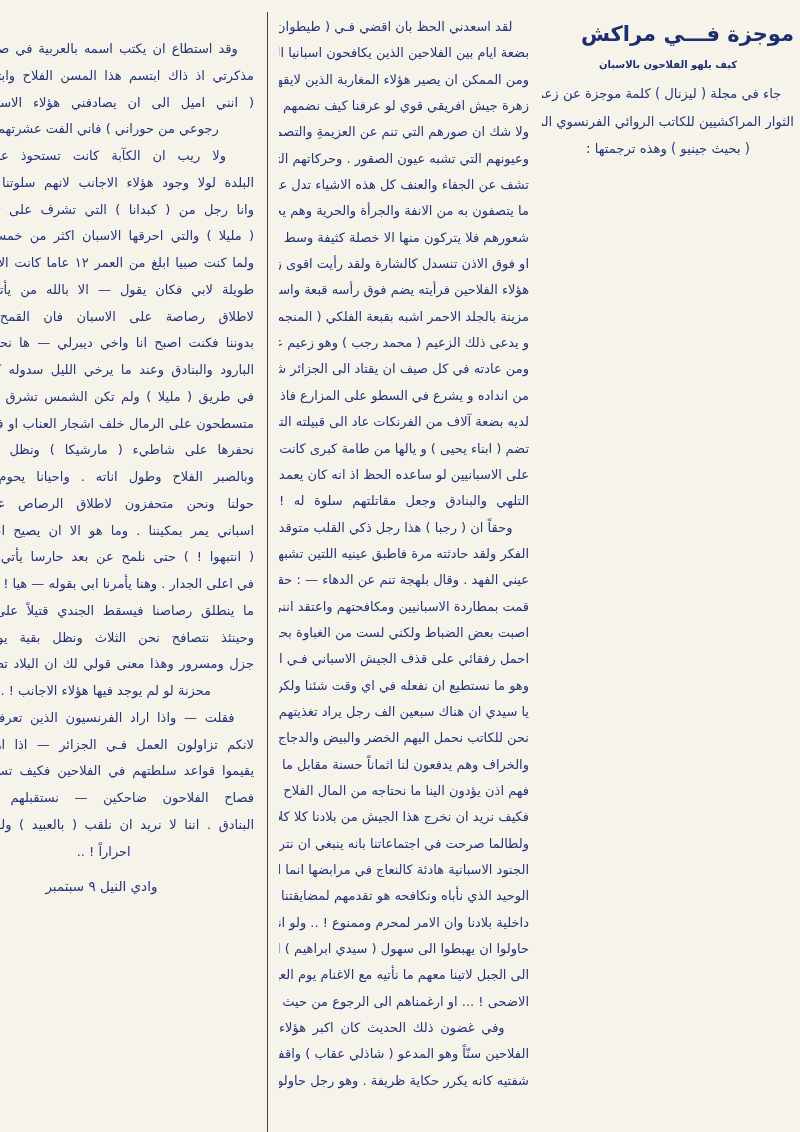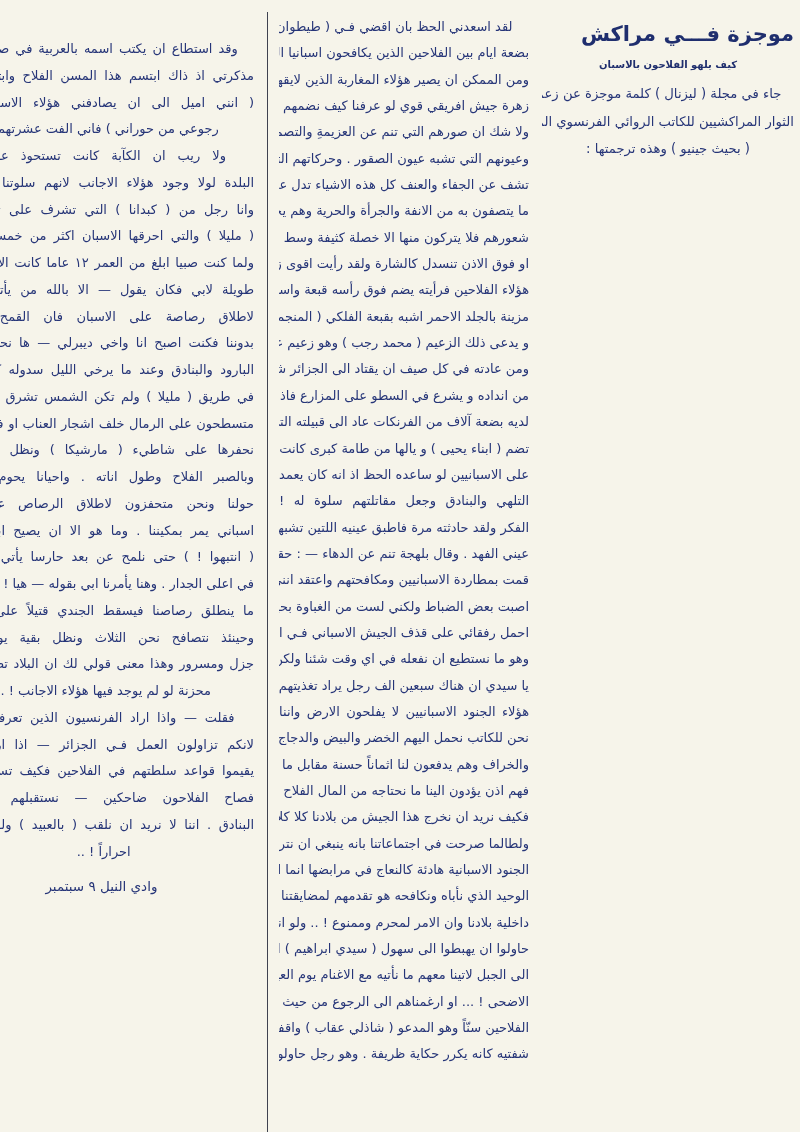--- a/index.html
+++ b/index.html
@@ -113,39 +113,40 @@
         <div class="line">او فوق الاذن تنسدل كالشارة ولقد رأيت اقوى زعماء</div>
         <div class="line">هؤلاء الفلاحين فرأيته يضم فوق رأسه قبعة واسعةِ</div>
         <div class="line">مزينة بالجلد الاحمر اشبه بقبعة الفلكي ( المنجم )</div>
         <div class="line">و يدعى ذلك الزعيم ( محمد رجب ) وهو زعيم عصابات</div>
         <div class="line">ومن عادته في كل صيف ان يقتاد الى الجزائر شرذمة</div>
         <div class="line">من انداده و يشرع في السطو على المزارع فاذا ما توفرت</div>
         <div class="line">لديه بضعة آلاف من الفرنكات عاد الى قبيلته التي</div>
         <div class="line">تضم ( ابناء يحيى ) و يالها من طامة كبرى كانت تنقض</div>
         <div class="line">على الاسبانيين لو ساعده الحظ اذ انه كان يعمد الى</div>
         <div class="line">التلهي والبنادق وجعل مقاتلتهم سلوة له !</div>
+        <div class="line">&nbsp;&nbsp;&nbsp;&nbsp;وحقاً ان ( رجبا ) هذا رجل ذكي القلب متوقد</div>
         <div class="line">الفكر ولقد حادثته مرة فاطبق عينيه اللتين تشبهان</div>
         <div class="line">عيني الفهد . وقال بلهجة تنم عن الدهاء — : حقا لقد</div>
         <div class="line">قمت بمطاردة الاسبانيين ومكافحتهم واعتقد انني</div>
         <div class="line">اصبت بعض الضباط ولكني لست من الغباوة بحيث</div>
         <div class="line">احمل رفقائي على قذف الجيش الاسباني فـي البحر</div>
         <div class="line">وهو ما نستطيع ان نفعله في اي وقت شئنا ولكن تصور</div>
         <div class="line">يا سيدي ان هناك سبعين الف رجل يراد تغذيتهم وان</div>
-        <div class="line">هؤلاء الجنود الاسبانيين لا يفلحون الارض واننا</div>
         <div class="line">نحن للكاتب نحمل اليهم الخضر والبيض والدجاج</div>
         <div class="line">والخراف وهم يدفعون لنا اثماناً حسنة مقابل ما يأخذونه</div>
         <div class="line">فهم اذن يؤدون الينا ما نحتاجه من المال الفلاح فقير</div>
         <div class="line">فكيف نريد ان نخرج هذا الجيش من بلادنا كلا كلا</div>
         <div class="line">ولطالما صرحت في اجتماعاتنا بانه ينبغي ان نترك هذه</div>
         <div class="line">الجنود الاسبانية هادئة كالنعاج في مرابضها انما الامر</div>
         <div class="line">الوحيد الذي نأباه ونكافحه هو تقدمهم لمضايقتنا في</div>
         <div class="line">داخلية بلادنا وان الامر لمحرم وممنوع ! .. ولو انهم</div>
         <div class="line">حاولوا ان يهبطوا الى سهول ( سيدي ابراهيم ) او يتقدموا</div>
         <div class="line">الى الجبل لاتينا معهم ما نأتيه مع الاغنام يوم العيد</div>
         <div class="line">الاضحى ! ... او ارغمناهم الى الرجوع من حيث اتوا .</div>
+        <div class="line">&nbsp;&nbsp;&nbsp;&nbsp;وفي غضون ذلك الحديث كان اكبر هؤلاء</div>
         <div class="line">الفلاحين سنّاً وهو المدعو ( شاذلي عقاب ) واقفا يحرك</div>
         <div class="line">شفتيه كانه يكرر حكاية ظريفة . وهو رجل حاولوا</div>
       </div>
   </div>
 
   <div class="col col-left">
     <div>
         <div class="line">&nbsp;&nbsp;&nbsp;وقد استطاع ان يكتب اسمه بالعربية في صفحةِ من</div>
         <div class="line">مذكرتي اذ ذاك ابتسم هذا المسن الفلاح وابتدأ يقول</div>
         <div class="line">( انني اميل الى ان يصادفني هؤلاء الاسبان عند</div>

